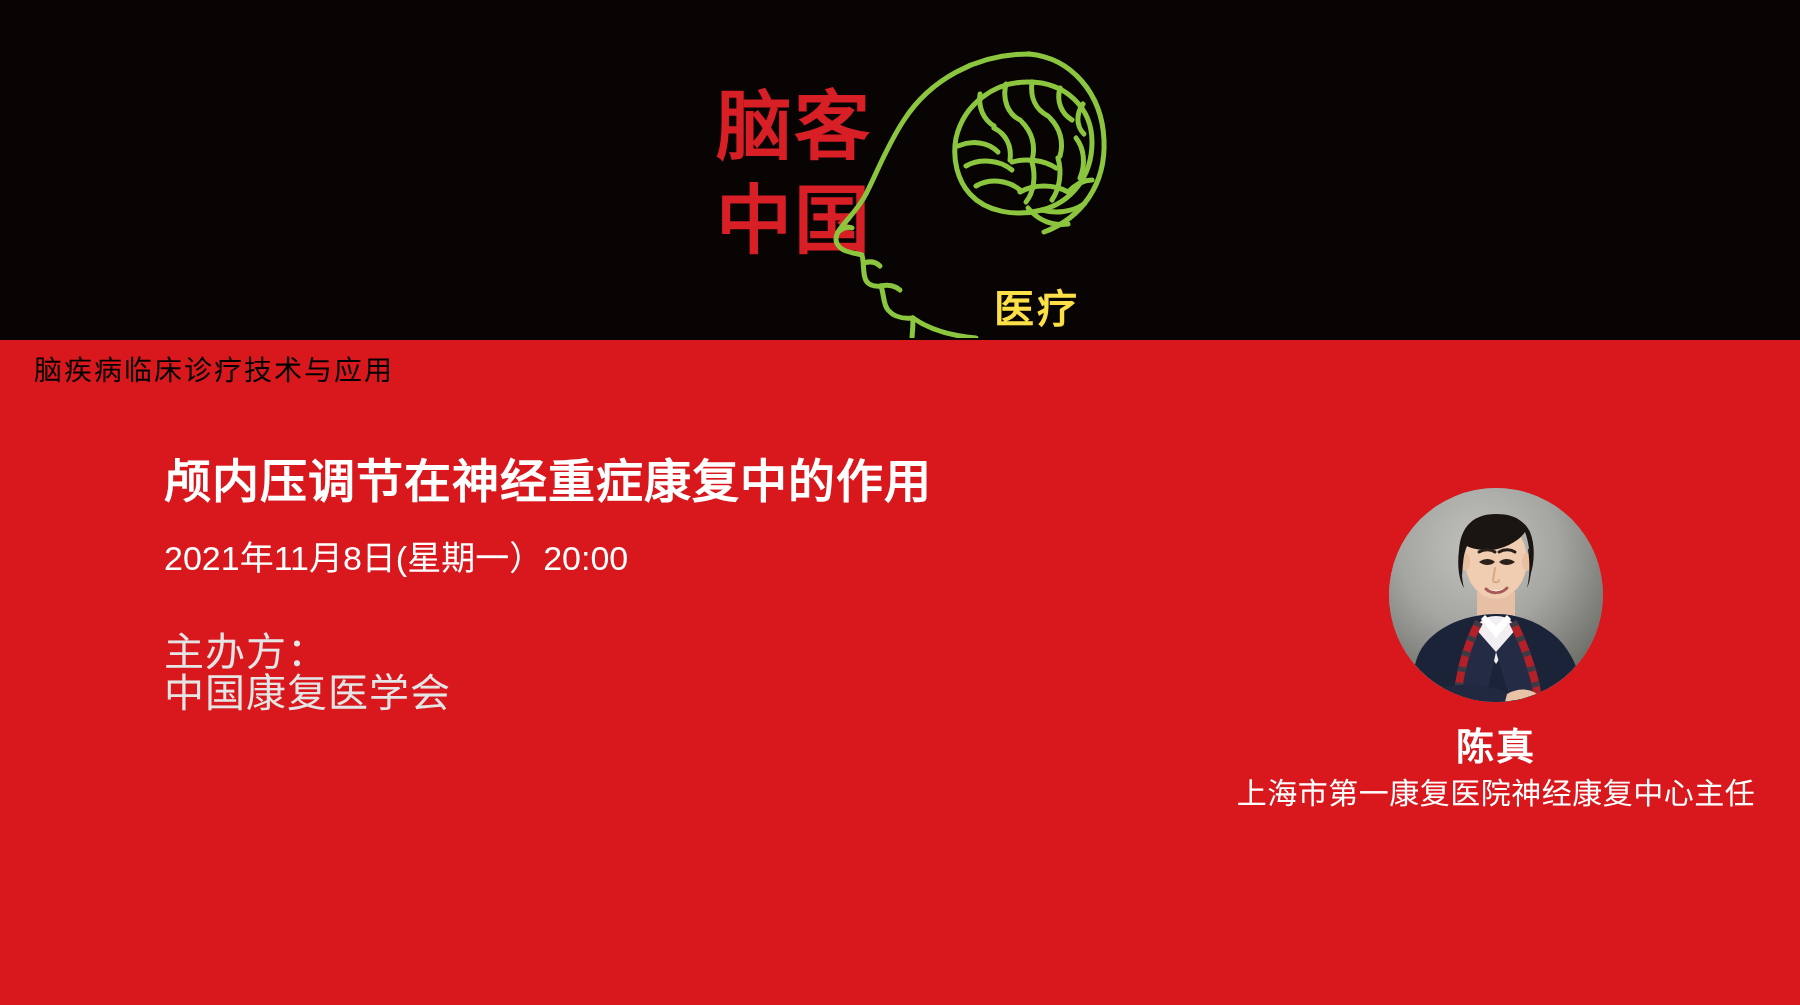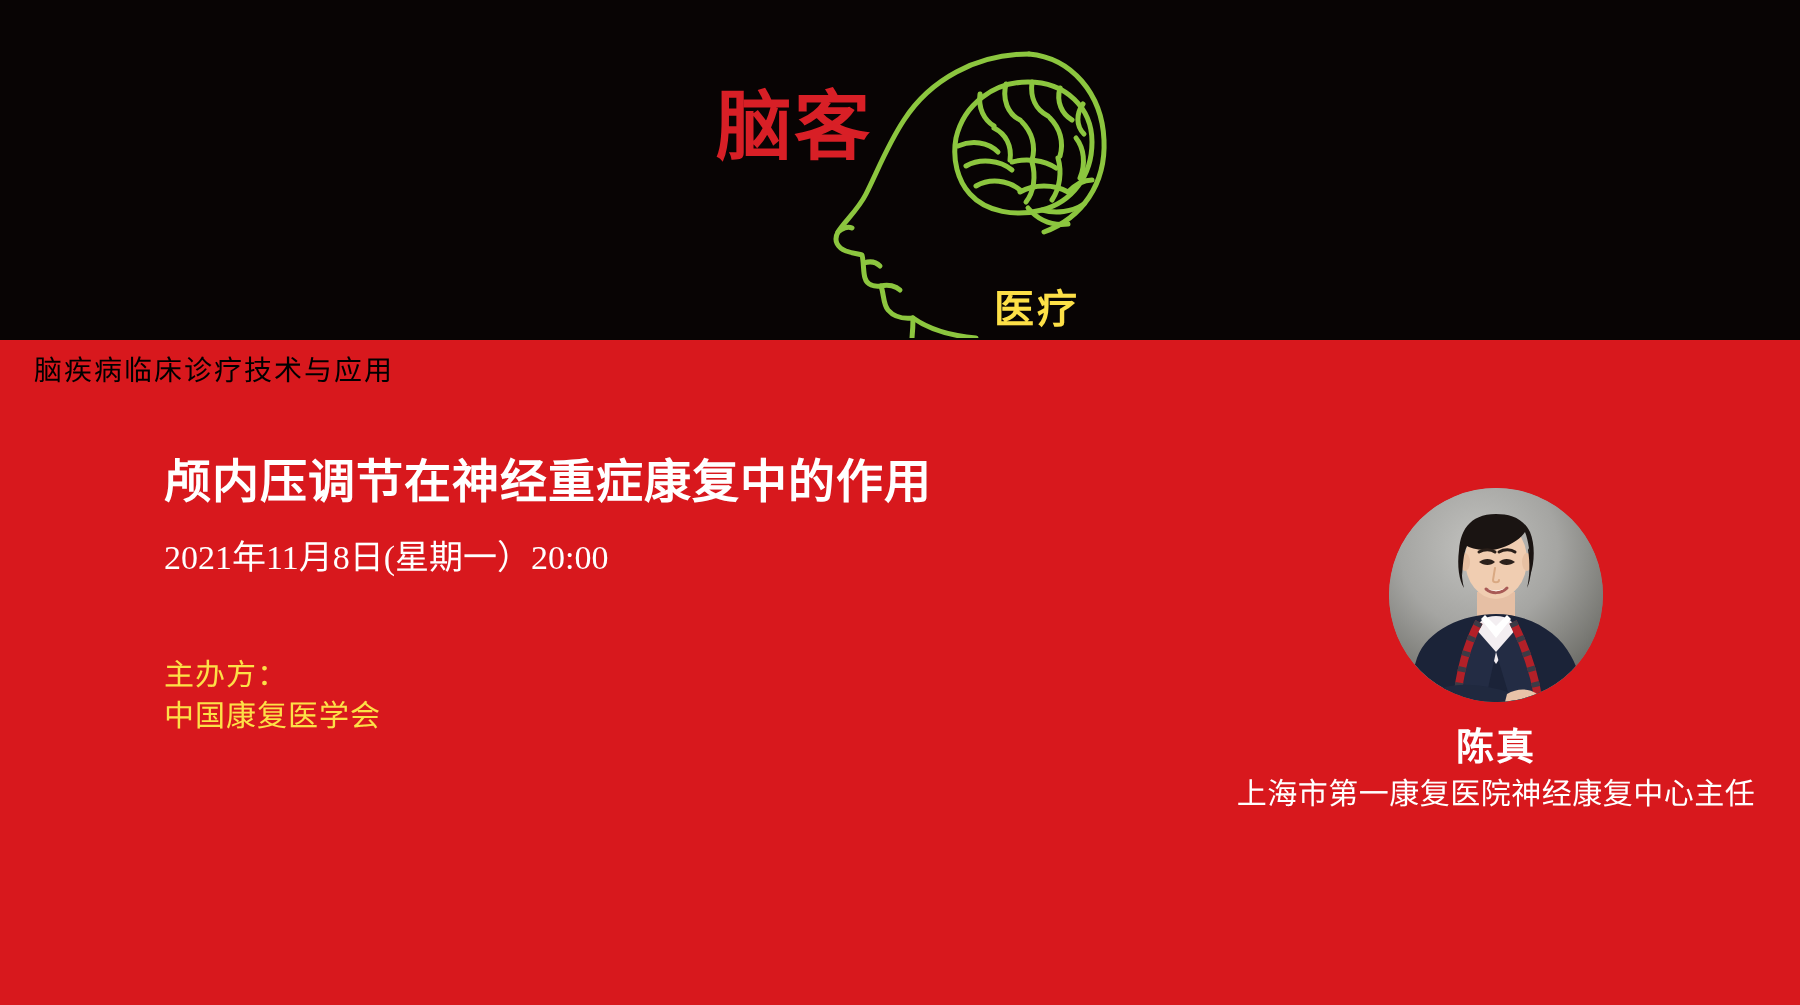--- a/index.html
+++ b/index.html
@@ -97,21 +97,20 @@
     font-weight: 400;
     padding-left: 34px;
   }
 
   
   .left-col {
     position: absolute;
     left: 164px;
     top: 452px;
     width: 1000px;
-    font-family: Liberation Serif, serif;
   }
 
   .talk-title {
     color: #ffffff;
     font-size: 47px;
     line-height: 60px;
     font-weight: 700;
     letter-spacing: 1px;
     white-space: nowrap;
     margin: 0;
@@ -121,23 +120,23 @@
     margin-top: 20px;
     color: #ffffff;
     font-size: 34px;
     line-height: 52px;
     font-weight: 400;
     letter-spacing: 0px;
     white-space: nowrap;
   }
 
   .host-block {
-    margin-top: 70px;
-    color: #fde047;
-    font-size: 30px;
+    margin-top: 48px;
+    color: #e5e5e5;
+    font-size: 40px;
     line-height: 41px;
     font-weight: 400;
     letter-spacing: 1px;
   }
   .host-block .host-line {
     display: block;
     white-space: nowrap;
   }
 
   
@@ -187,20 +186,21 @@
 <body>
 
 <div class="poster">
 
   <div class="band-black"></div>
 
   <div class="logo-lockup">
 
     <div class="logo-wordmark">
       <span class="wm-line">脑客</span>
+      <span class="wm-line">中国</span>
     </div>
 
     <div class="logo-head">
       <svg viewBox="0 0 332 296" fill="none" xmlns="http://www.w3.org/2000/svg">
         <g stroke="#8CC63F" stroke-width="5" stroke-linecap="round" stroke-linejoin="round" fill="none">
 
           <path d="M249 12 C196 12 150 38 124 78 C108 102 98 128 86 152
                    C78 168 64 180 58 190 C53 199 58 206 66 209
                    C72 211 78 212 82 213 C84 221 83 230 85 236
                    C87 243 94 245 101 244

